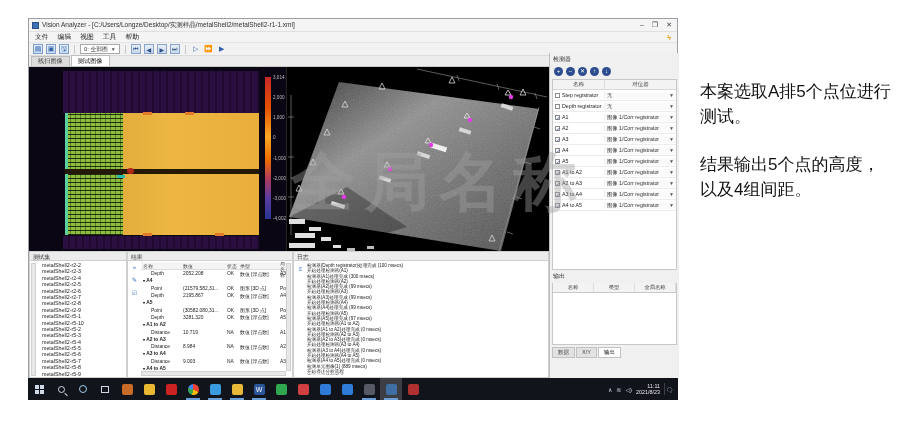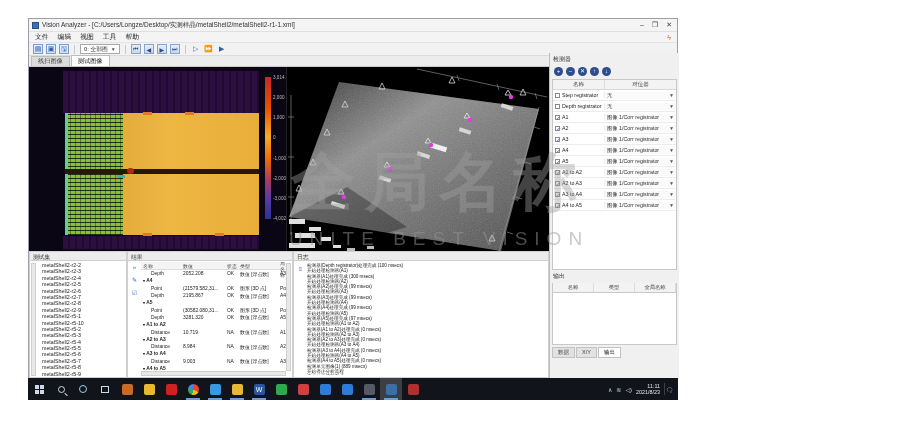--- a/index.html
+++ b/index.html
@@ -626,21 +626,20 @@
         <div class="log-line">开始处理检测器(A4 to A5)</div>
         <div class="log-line">检测器(A4 to A5)处理完成 (0 msecs)</div>
         <div class="log-line">检测单元图像(1) (889 msecs)</div>
         <div class="log-line">开始停止分析流程</div>
         <div class="log-line">停止分析流程完成</div>
       </div>
   </div>
 
   <div id="watermark">
     <div class="cn">全局名称</div>
-    <div class="en">UNITE BEST VISION</div>
   </div>
 </div>
 
 <div id="taskbar">
   <span class="tb-ico">
       <span class="start-grid">
         <i></i>
         <i></i>
         <i></i>
         <i></i>
@@ -719,13 +718,15 @@
     <span class="g">◁)</span>
     <span id="clock">
       <div>11:11</div>
       <div>2021/8/23</div>
     </span>
     <span class="notif">🗨</span>
   </span>
 </div>
 
 <div id="annotation">
+  <p>本案选取A排5个点位进行测试。</p>
+  <p>结果输出5个点的高度，以及4组间距。</p>
 </div>
 
 </body></html>

